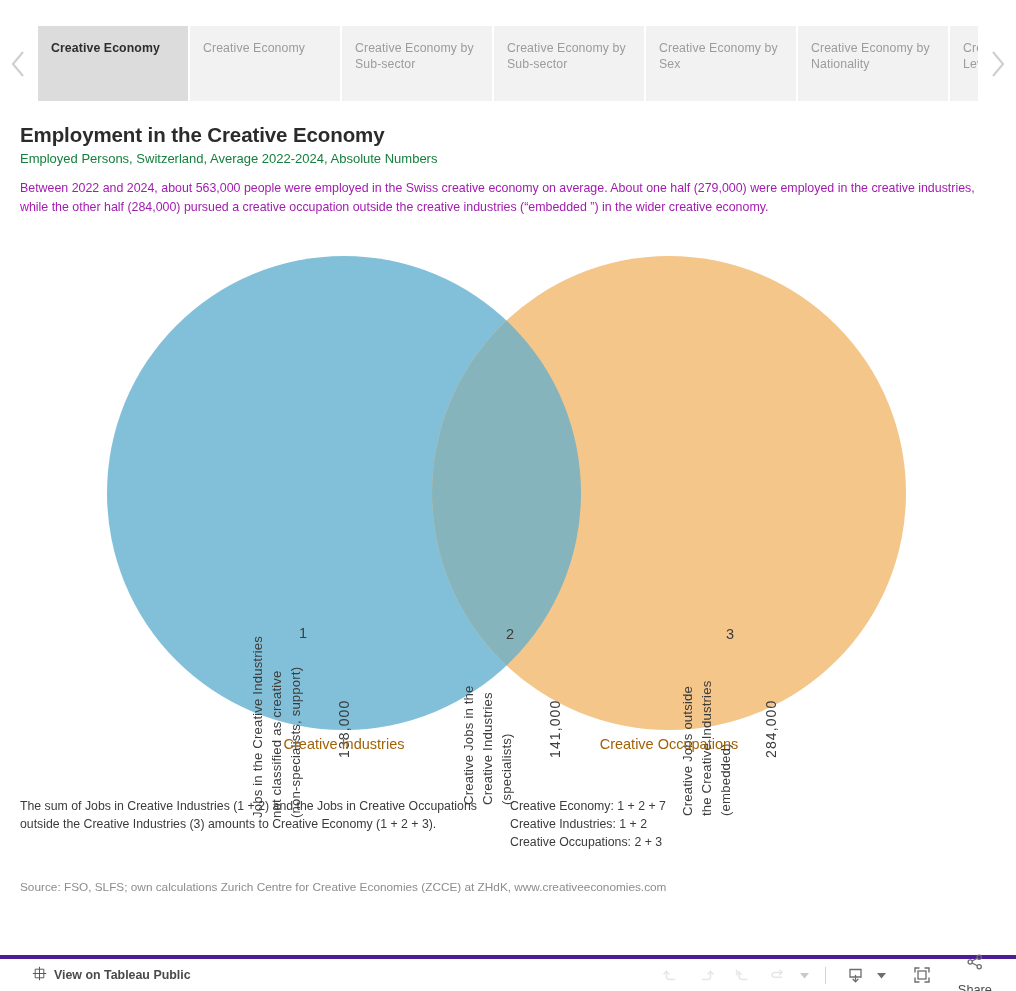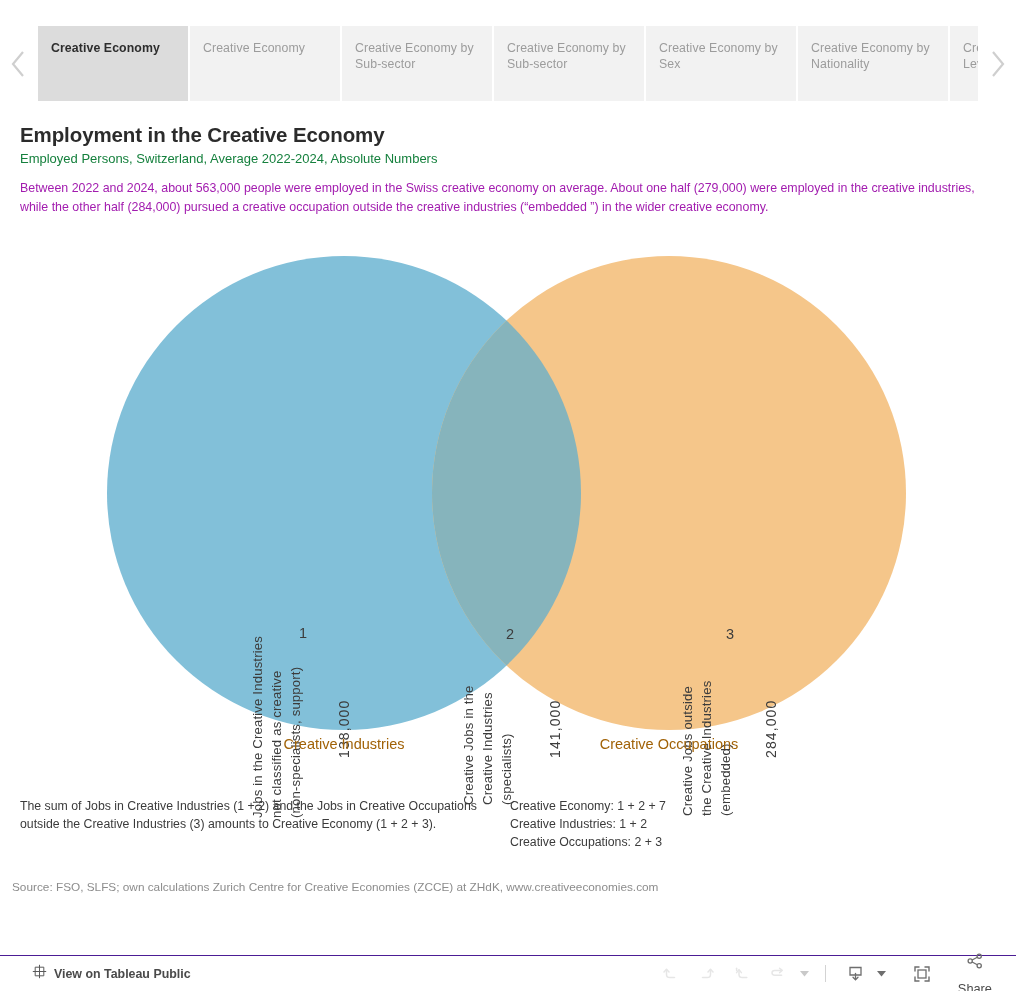--- a/index.html
+++ b/index.html
@@ -123,31 +123,31 @@
   .foot-col {
     position: absolute;
     font-size: 12.3px;
     line-height: 18px;
     color: #3b3b3b;
   }
   #foot-left { left: 20px; top: 797px; width: 460px; }
   #foot-right { left: 510px; top: 797px; width: 420px; }
   #source-line {
     position: absolute;
-    left: 12px; top: 880px;
+    left: 20px; top: 880px;
     font-size: 11.8px;
     color: #8c8c8c;
   }
 
   
   #toolbar {
     position: absolute;
     left: 0; bottom: 0;
     width: 1016px; height: 36px;
-    border-top: 1px solid #4c1d95;
+    border-top: 4px solid #4c1d95;
     background: #ffffff;
     display: flex;
     align-items: center;
   }
   #tableau-brand {
     display: flex;
     align-items: center;
     gap: 7px;
     margin-left: 32px;
     cursor: pointer;

